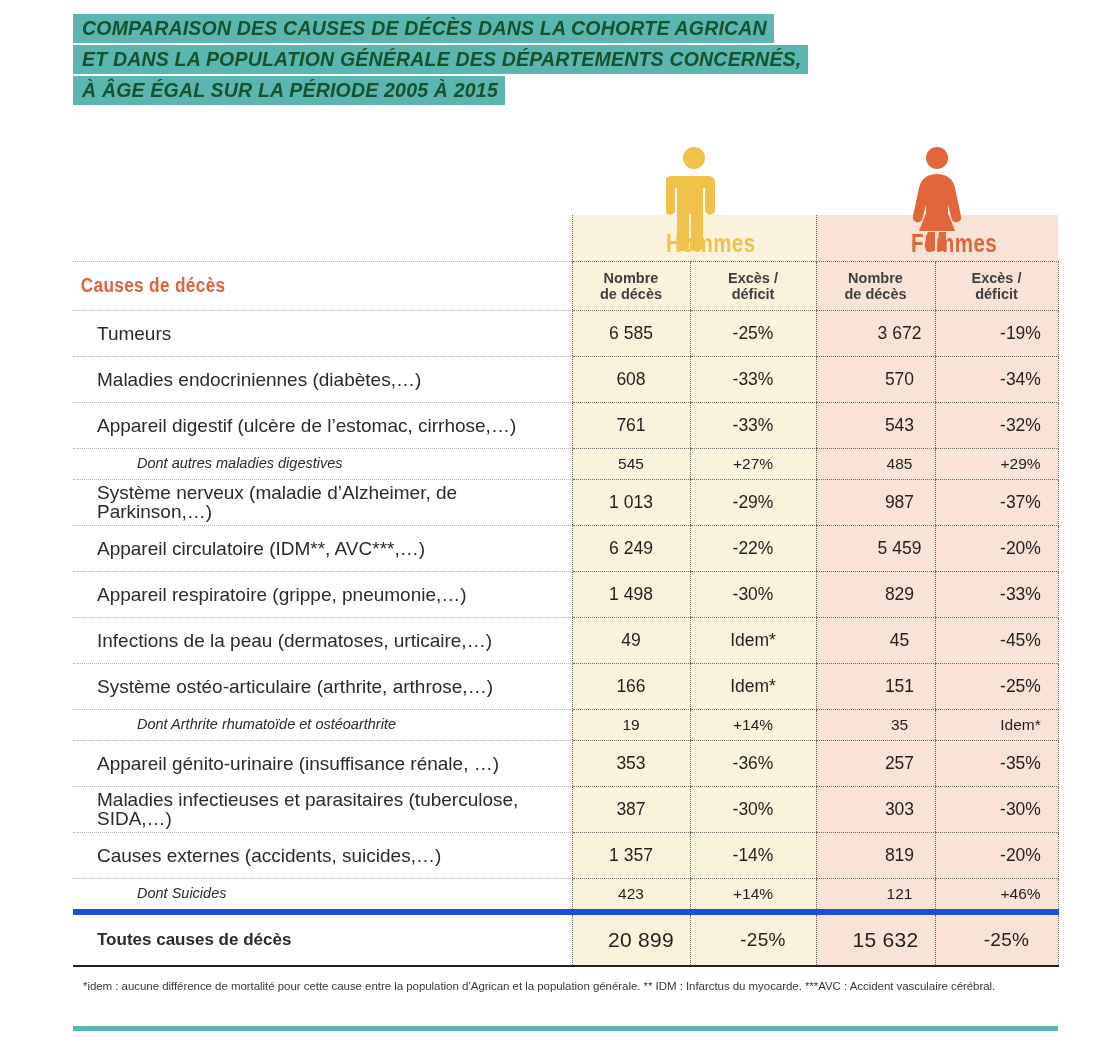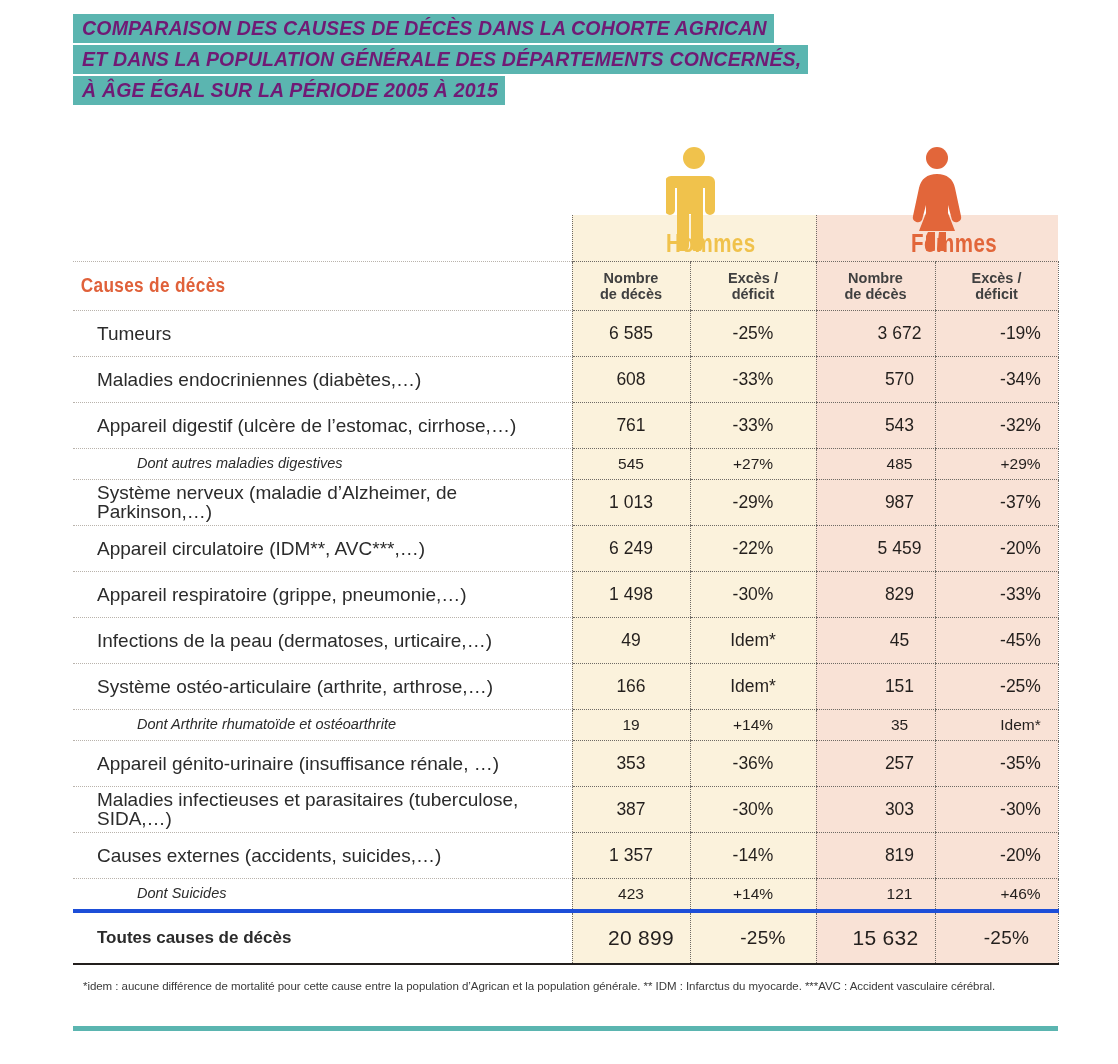--- a/index.html
+++ b/index.html
@@ -14,21 +14,21 @@
 
   
   .title-block{
     position:absolute;
     left:73px; top:14px;
     width:790px;
   }
   .title-line{
     display:inline-block;
     background:#5bb5b0;
-    color:#701a75;
+    color:#14532d;
     font-weight:bold;
     font-style:italic;
     font-size:19.5px;
     letter-spacing:0.2px;
     line-height:20px;
     padding:4px 7px 5px 9px;
     margin-bottom:2px;
     white-space:nowrap;
   }
 
@@ -144,21 +144,21 @@
     font-size:17px;
     padding-left:24px !important;
   }
   .total .num{font-weight:normal;font-size:21px;letter-spacing:0.3px;padding-left:20px;}
   .total .num.pct{font-size:19px;}
 
   
   
   .sep-cause{border-bottom:1px dotted #b9b3ac;}
   .sep-data{border-bottom:1px dotted #6e6a64;}
-  .sep-solid-top{border-top:4px solid #1d4ed8;}
+  .sep-solid-top{border-top:6px solid #1d4ed8;}
   .sep-solid-bot{border-bottom:2px solid #231f1d;}
   
   .vl{border-left:1px dotted #6e6a64;}
   .vr{border-right:1px dotted #6e6a64;}
 
   
   .footnote{
     position:absolute;
     left:83px; top:980px;
     width:980px;

